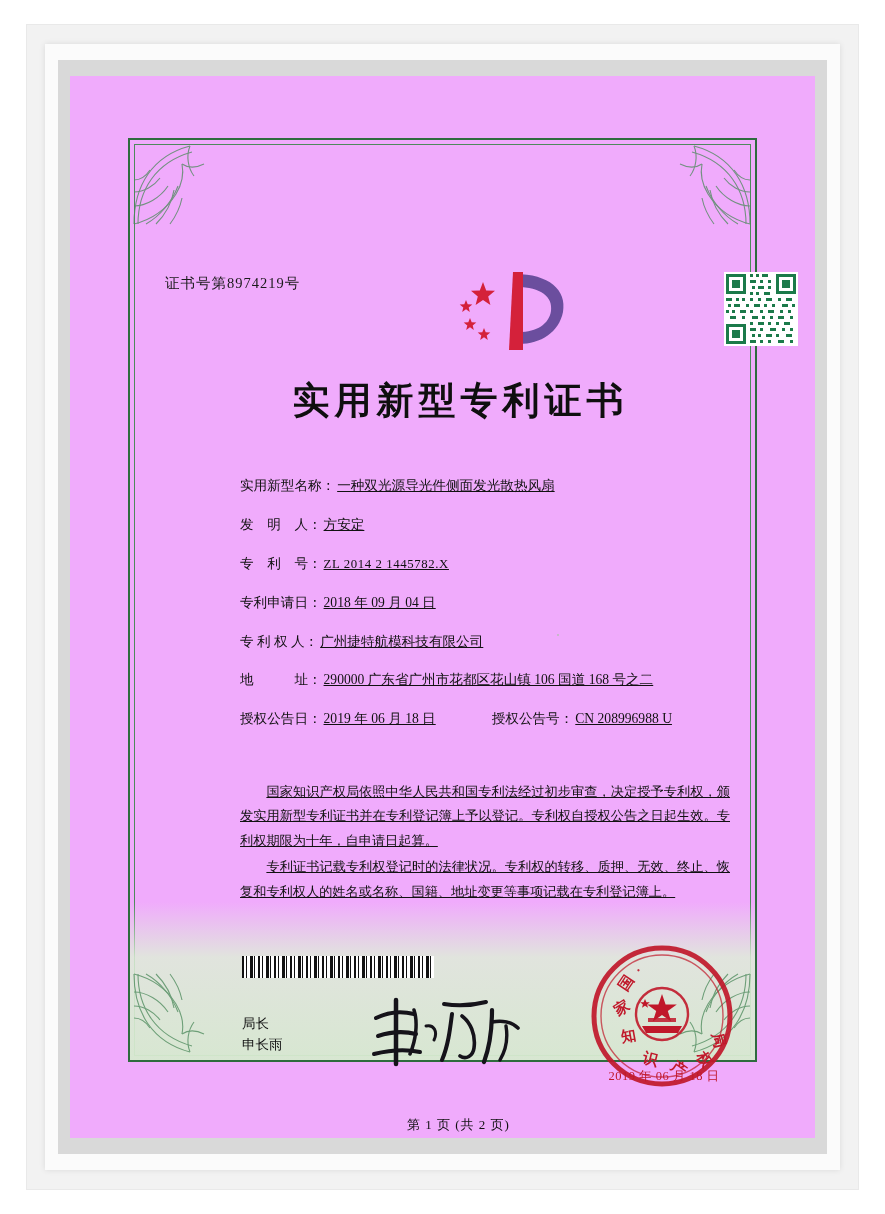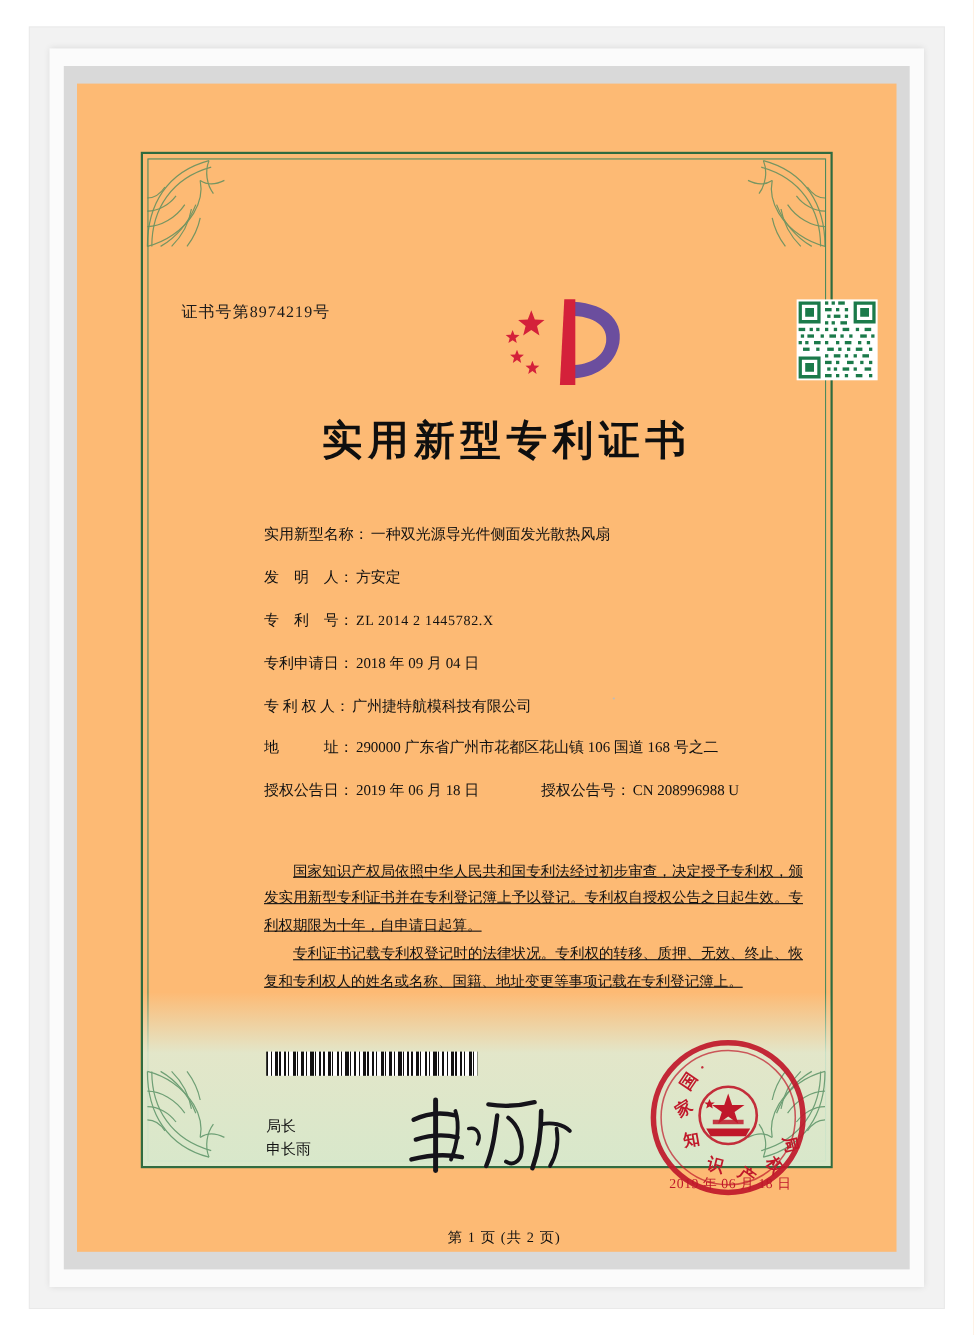--- a/index.html
+++ b/index.html
@@ -39,21 +39,21 @@
   .frame-grey {
     position: absolute;
     left: 58px; top: 60px;
     width: 769px; height: 1094px;
     background: #d9d9d9;
   }
   .page {
     position: absolute;
     left: 70px; top: 76px;
     width: 745px; height: 1062px;
-    background: #fdba74;
+    background: #f0abfc;
     overflow: hidden;
   }
 
   
   .cert-border {
     position: absolute;
     left: 58px; top: 62px;
     width: 629px; height: 924px;
     border: 2px solid #2f6b3f;
     box-sizing: border-box;
@@ -124,20 +124,21 @@
     margin-bottom: 18.5px;
     line-height: 1.5;
   }
   .row .label {
     white-space: nowrap;
     font-family: "Liberation Serif", serif;
   }
   .row .value {
     font-family: "Liberation Serif", serif;
     padding-left: 2px;
+    text-decoration: underline;
   }
   .mono-val { font-family: "Liberation Mono", monospace; font-size: 12.8px; letter-spacing: .6px; }
 
   .row-two { display: flex; align-items: flex-end; }
   .row-two .col2 { margin-left: 56px; }
 
   
   .para {
     position: absolute;
     left: 170px;

